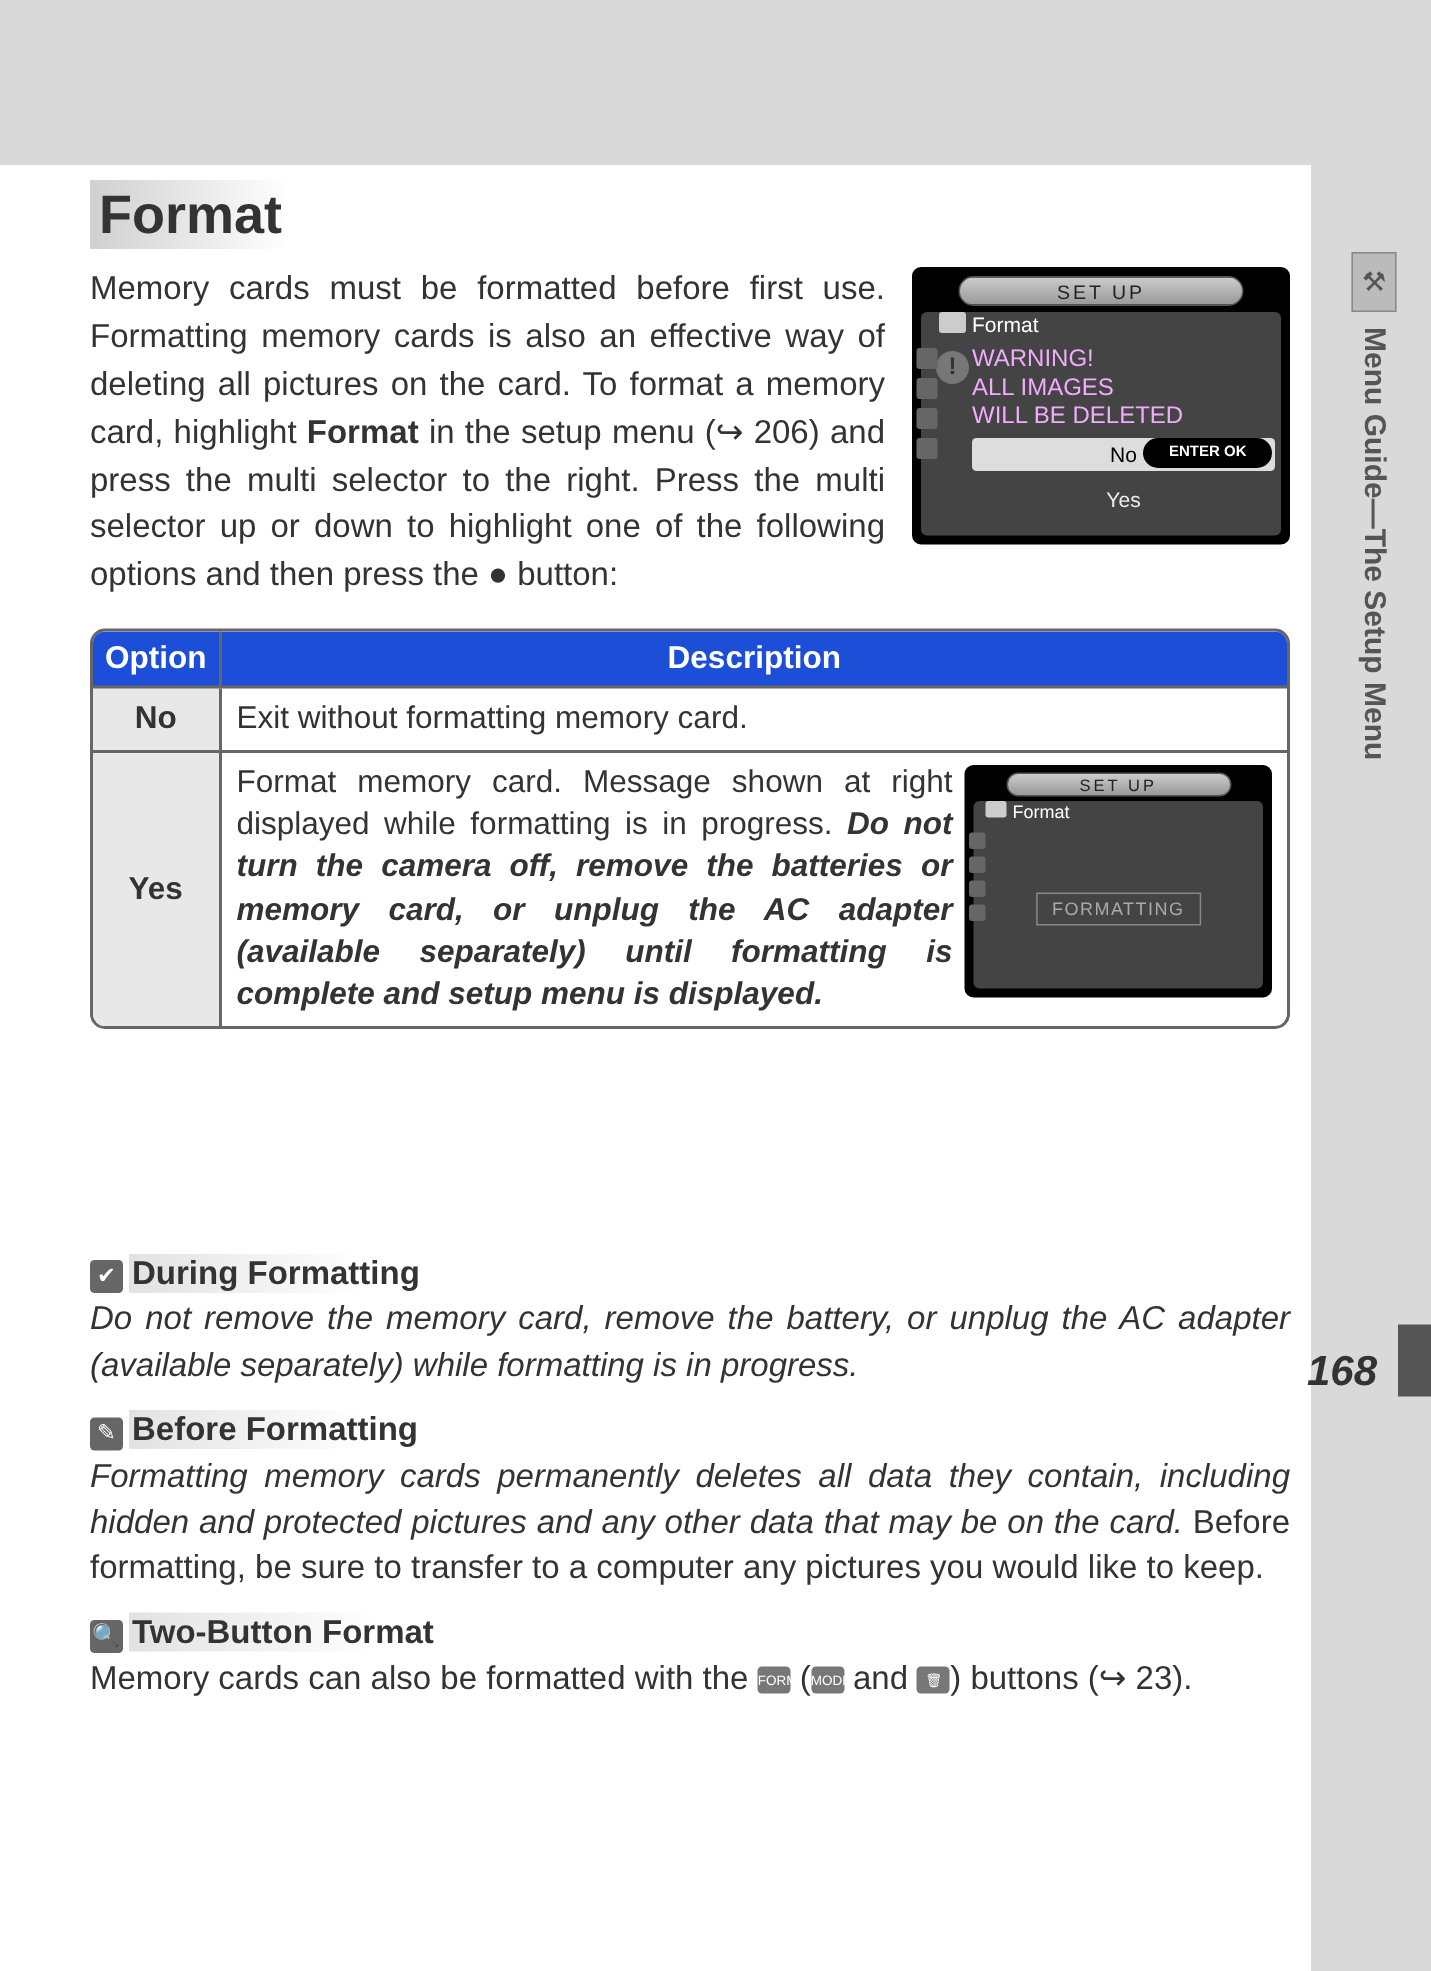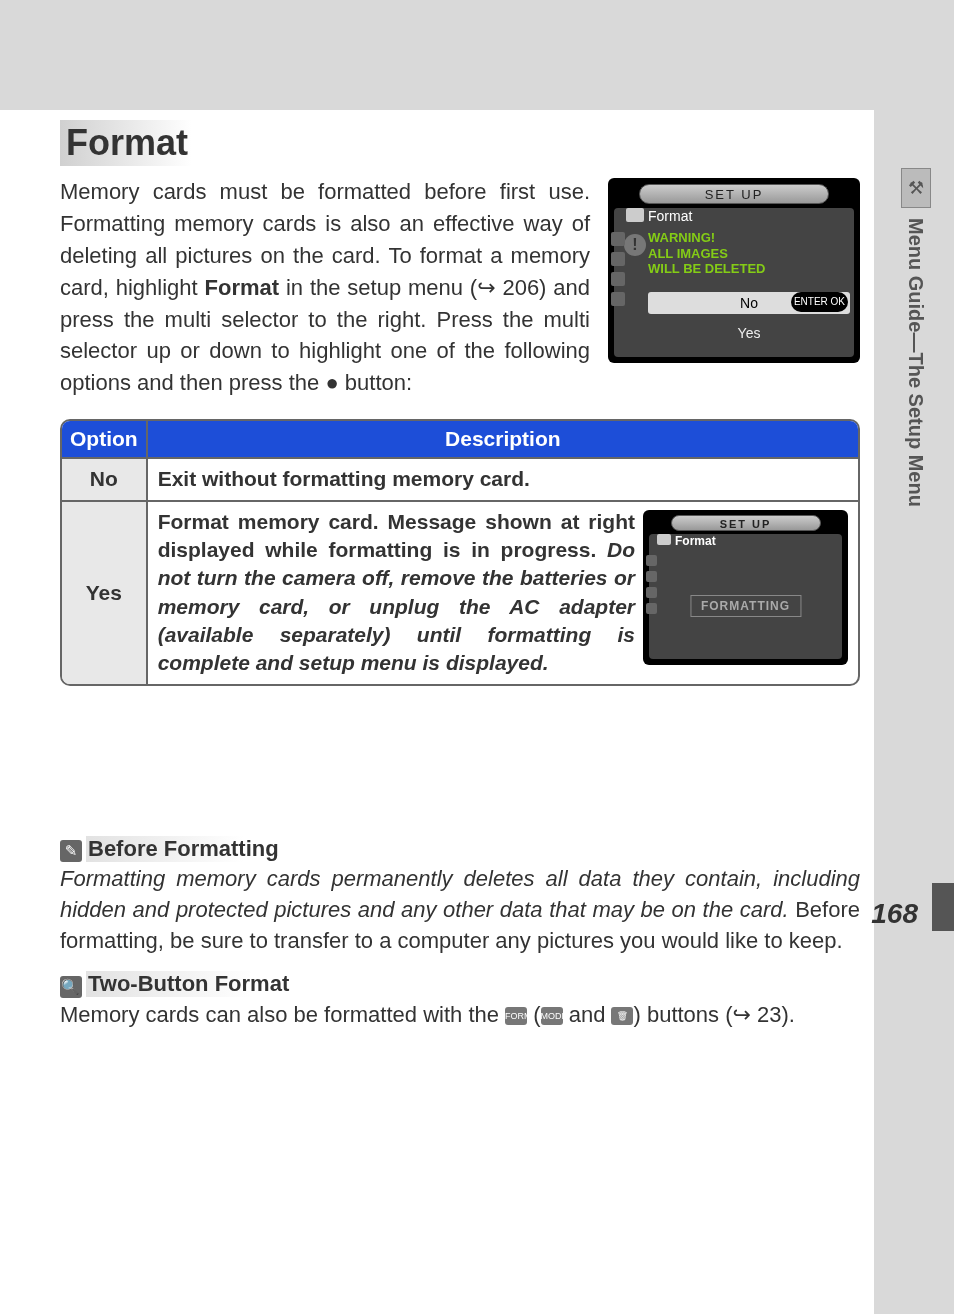--- a/index.html
+++ b/index.html
@@ -74,40 +74,40 @@
     background: #444; border-radius: 4px;
   }
   .ss-subtitle {
     position: absolute; top: 30px; left: 40px; color: #fff; font-size: 14px;
   }
   .ss-format-icon {
     position: absolute; top: 30px; left: 18px; width: 18px; height: 14px;
     background: #ccc; border-radius: 2px;
   }
   .ss-warn {
-    position: absolute; top: 52px; left: 40px; color: #84cc16; font-size: 13px; line-height: 1.2; font-weight: bold;
+    position: absolute; top: 52px; left: 40px; color: #f0abfc; font-size: 16px; line-height: 1.2;
   }
   .ss-warn-icon {
     position: absolute; top: 56px; left: 16px; width: 22px; height: 22px;
     background: #777; border-radius: 50%; color: #333;
     text-align: center; font-weight: bold; font-size: 16px; line-height: 22px;
   }
   .ss-option {
     position: absolute; left: 40px; right: 10px; height: 22px;
     color: #eee; text-align: center; font-size: 14px; line-height: 22px;
   }
   .ss-option.no { top: 114px; background: #ddd; color: #000; border-radius: 3px;}
   .ss-option.yes { top: 144px; }
   .ss-ok-badge {
     position: absolute; right: 12px; top: 114px;
     height: 20px; border-radius: 10px;
     font-size: 10px; color: #fff;
-    padding: 0 3px; line-height: 20px;
+    padding: 0 17px; line-height: 20px;
     background: #000;
-    font-weight: normal;
+    font-weight: bold;
   }
   .side-icons {
     position: absolute; left: 3px; top: 48px; width: 18px;
   }
   .side-icons div {
     width: 14px; height: 14px; margin: 6px 0; background:#666; border-radius:2px;
   }
 
   .clear { clear: both; }
 
@@ -129,21 +129,20 @@
     padding: 6px 8px;
     font-weight: bold;
     border-right: 2px solid #666;
   }
   .opt-table th:last-child { border-right: none; }
   .opt-table td {
     border-top: 2px solid #666;
     border-right: 2px solid #666;
     padding: 6px 10px;
     vertical-align: middle;
-    font-weight: bold;
   }
   .opt-table td:last-child { border-right: none; }
   .opt-table td.opt-name {
     background: #e8e8e8; text-align: center; font-weight: bold; width: 80px;
   }
   .opt-table .desc-text {
     text-align: justify;
     line-height:1.35;
   }
   .yes-desc-wrap { display: flex; gap: 8px; align-items: flex-start; }
@@ -305,20 +304,21 @@
                   <div class="ss2-formatting-box">FORMATTING</div>
                 </div>
               </div>
             </td>
           </tr>
         </tbody>
       </table>
     </div>
 
     <div class="notes-section" id="notes-container">
+        <div class="note-block"><span class="note-icon-v">✔</span><span class="note-heading">During Formatting</span><div class="note-body"><i>Do not remove the memory card, remove the battery, or unplug the AC adapter (available separately) while formatting is in progress.</i></div></div>
         <div class="note-block"><span class="note-icon-pencil">✎</span><span class="note-heading">Before Formatting</span><div class="note-body"><i>Formatting memory cards permanently deletes all data they contain, including hidden and protected pictures and any other data that may be on the card.</i> Before formatting, be sure to transfer to a computer any pictures you would like to keep.</div></div>
         <div class="note-block"><span class="note-icon-mag">🔍</span><span class="note-heading">Two-Button Format</span><div class="note-body">Memory cards can also be formatted with the <span class="inline-icon">FORMAT</span> (<span class="inline-icon">MODE</span> and <span class="inline-icon trash">🗑</span>) buttons (↪ 23).</div></div>
       </div>
   </div>
 
   <div class="page-num">168</div>
 
   <div class="side-tab">
     <div class="side-tab-top">⚒</div>
     <div class="side-tab-label">Menu Guide—The Setup Menu</div>

